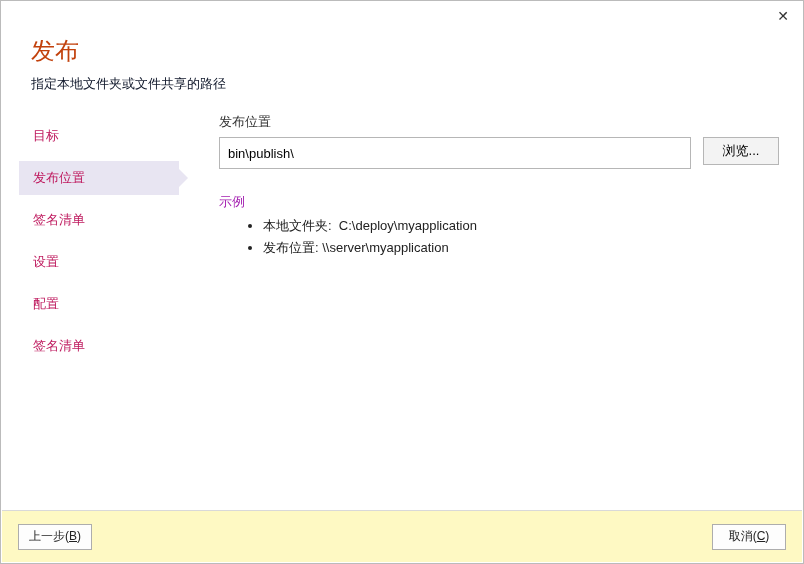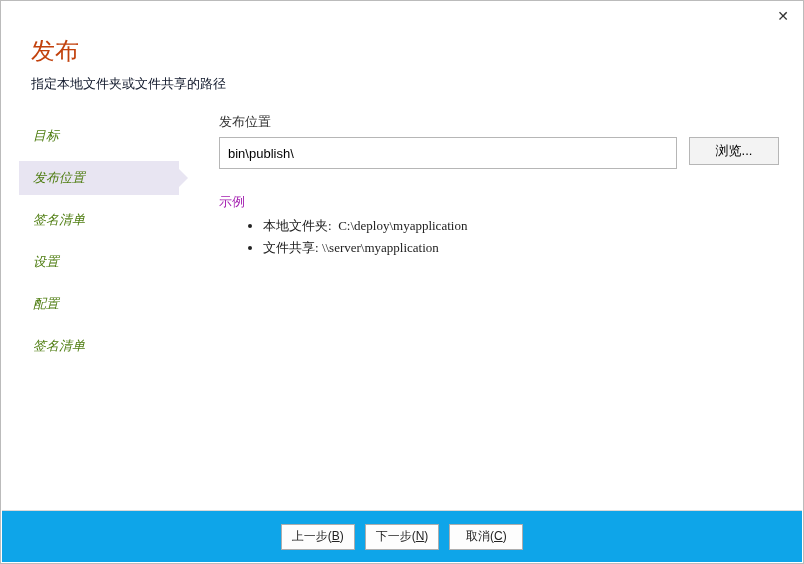--- a/index.html
+++ b/index.html
@@ -43,25 +43,24 @@
     padding: 10px 18px 0 18px;
   }
   .sidebar {
     width: 160px;
     flex: 0 0 160px;
     padding-top: 6px;
   }
   .sidebar-item {
     padding: 8px 14px;
     font-size: 13px;
-    color: #4d7c0f;
+    color: #be185d;
     position: relative;
     margin-bottom: 8px;
     cursor: pointer;
-    font-style: italic;
   }
   .sidebar-item.selected {
     background: #e8e5f2;
   }
   .sidebar-item.selected::after {
     content: "";
     position: absolute;
     right: -9px;
     top: 50%;
     transform: translateY(-50%);
@@ -90,21 +89,21 @@
     flex: 1;
     height: 28px;
     padding: 15px 8px;
     font-size: 13px;
     font-family: inherit;
     border: 1px solid #b6b6b6;
     background: #fff;
     outline: none;
   }
   .browse-btn {
-    width: 90px;
+    width: 76px;
     height: 28px;
     border: 1px solid #b6b6b6;
     background: #f3f3f3;
     font-size: 13px;
     font-family: inherit;
     cursor: pointer;
     padding: 0;
   }
   .example-label {
     font-size: 13px;
@@ -112,35 +111,34 @@
     margin-bottom: 6px;
   }
   .example-list {
     margin: 0;
     padding-left: 44px;
     font-size: 13px;
     color: #222;
   }
   .example-list li {
     margin-bottom: 4px;
-    font-family: Liberation Serif, serif;
   }
   .example-list .v {
     font-family: inherit;
   }
   .footer {
     position: absolute;
     left: 1px;
     right: 1px;
     bottom: 1px;
     height: 52px;
-    background: #0ea5e9;
+    background: #fef9c3;
     border-top: 1px solid #d9d9d9;
     display: flex;
-    justify-content: center;
+    justify-content: space-between;
     align-items: center;
     padding: 0 16px;
     gap: 10px;
   }
   .footer button {
     min-width: 74px;
     height: 26px;
     border: 1px solid #adadad;
     background: #fdfdfd;
     font-size: 12px;
@@ -189,23 +187,22 @@
       <input class="text-input" type="text" value="bin\publish\" style="">
       <button class="browse-btn">浏览...</button>
     </div>
 
     <div class="example-label">示例</div>
     <ul class="example-list">
       <li>
         <span>本地文件夹:</span>&nbsp;&nbsp;<span class="v">C:\deploy\myapplication</span>
       </li>
       <li>
-        <span>文件共享:</span>&nbsp;<span class="v">\\server\myapplication</span>
+        <span>发布位置:</span>&nbsp;<span class="v">\\server\myapplication</span>
       </li>
     </ul>
   </div>
 </div>
 
 <div class="footer">
   <button><span>上一步(</span><span class="u">B</span><span>)</span></button>
-  <button><span>下一步(</span><span class="u">N</span><span>)</span></button>
   <button><span>取消(</span><span class="u">C</span><span>)</span></button>
 </div>
 
 </body></html>

